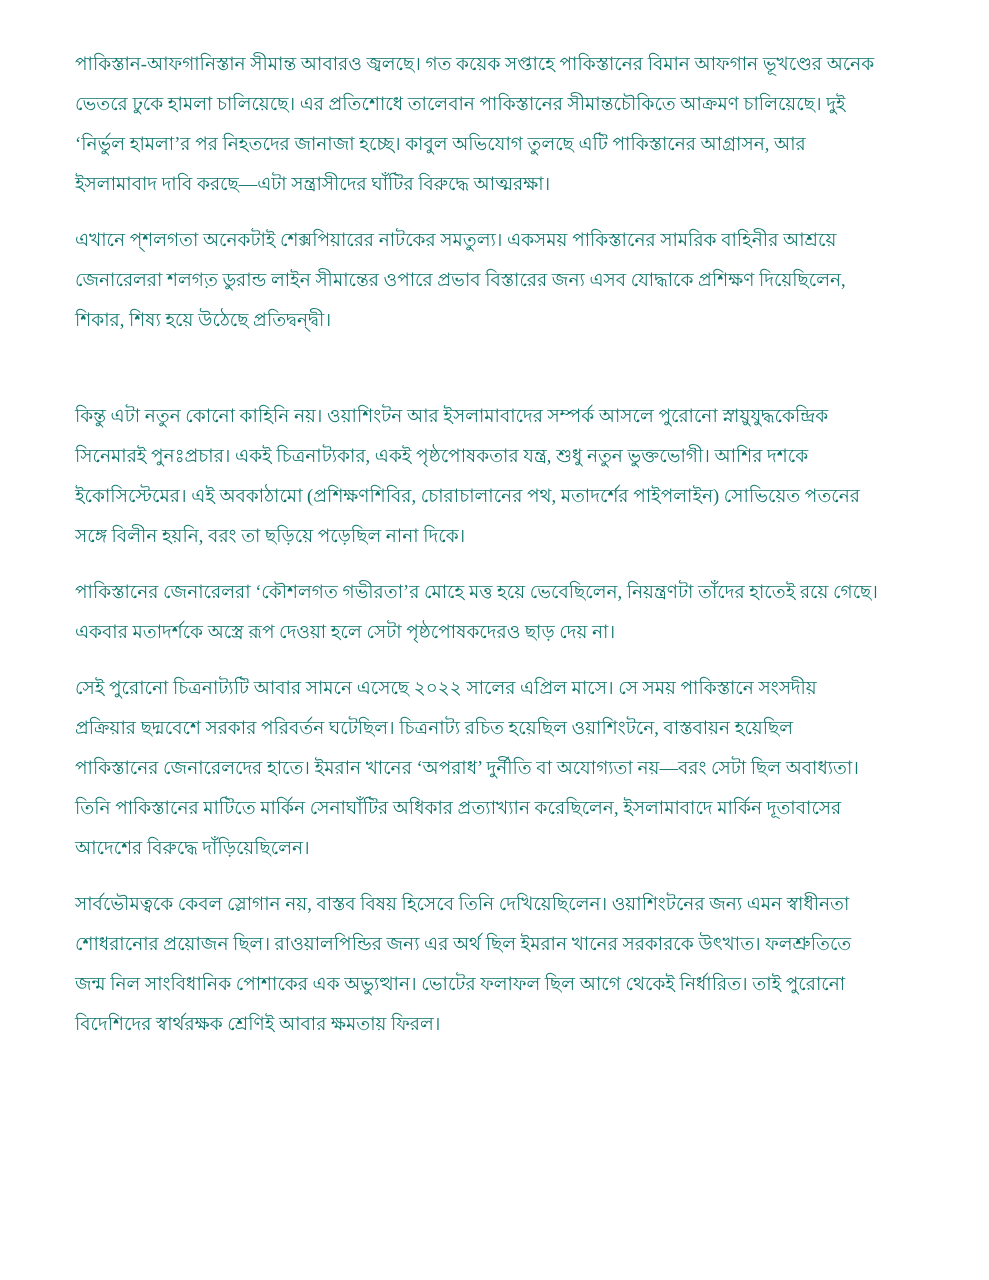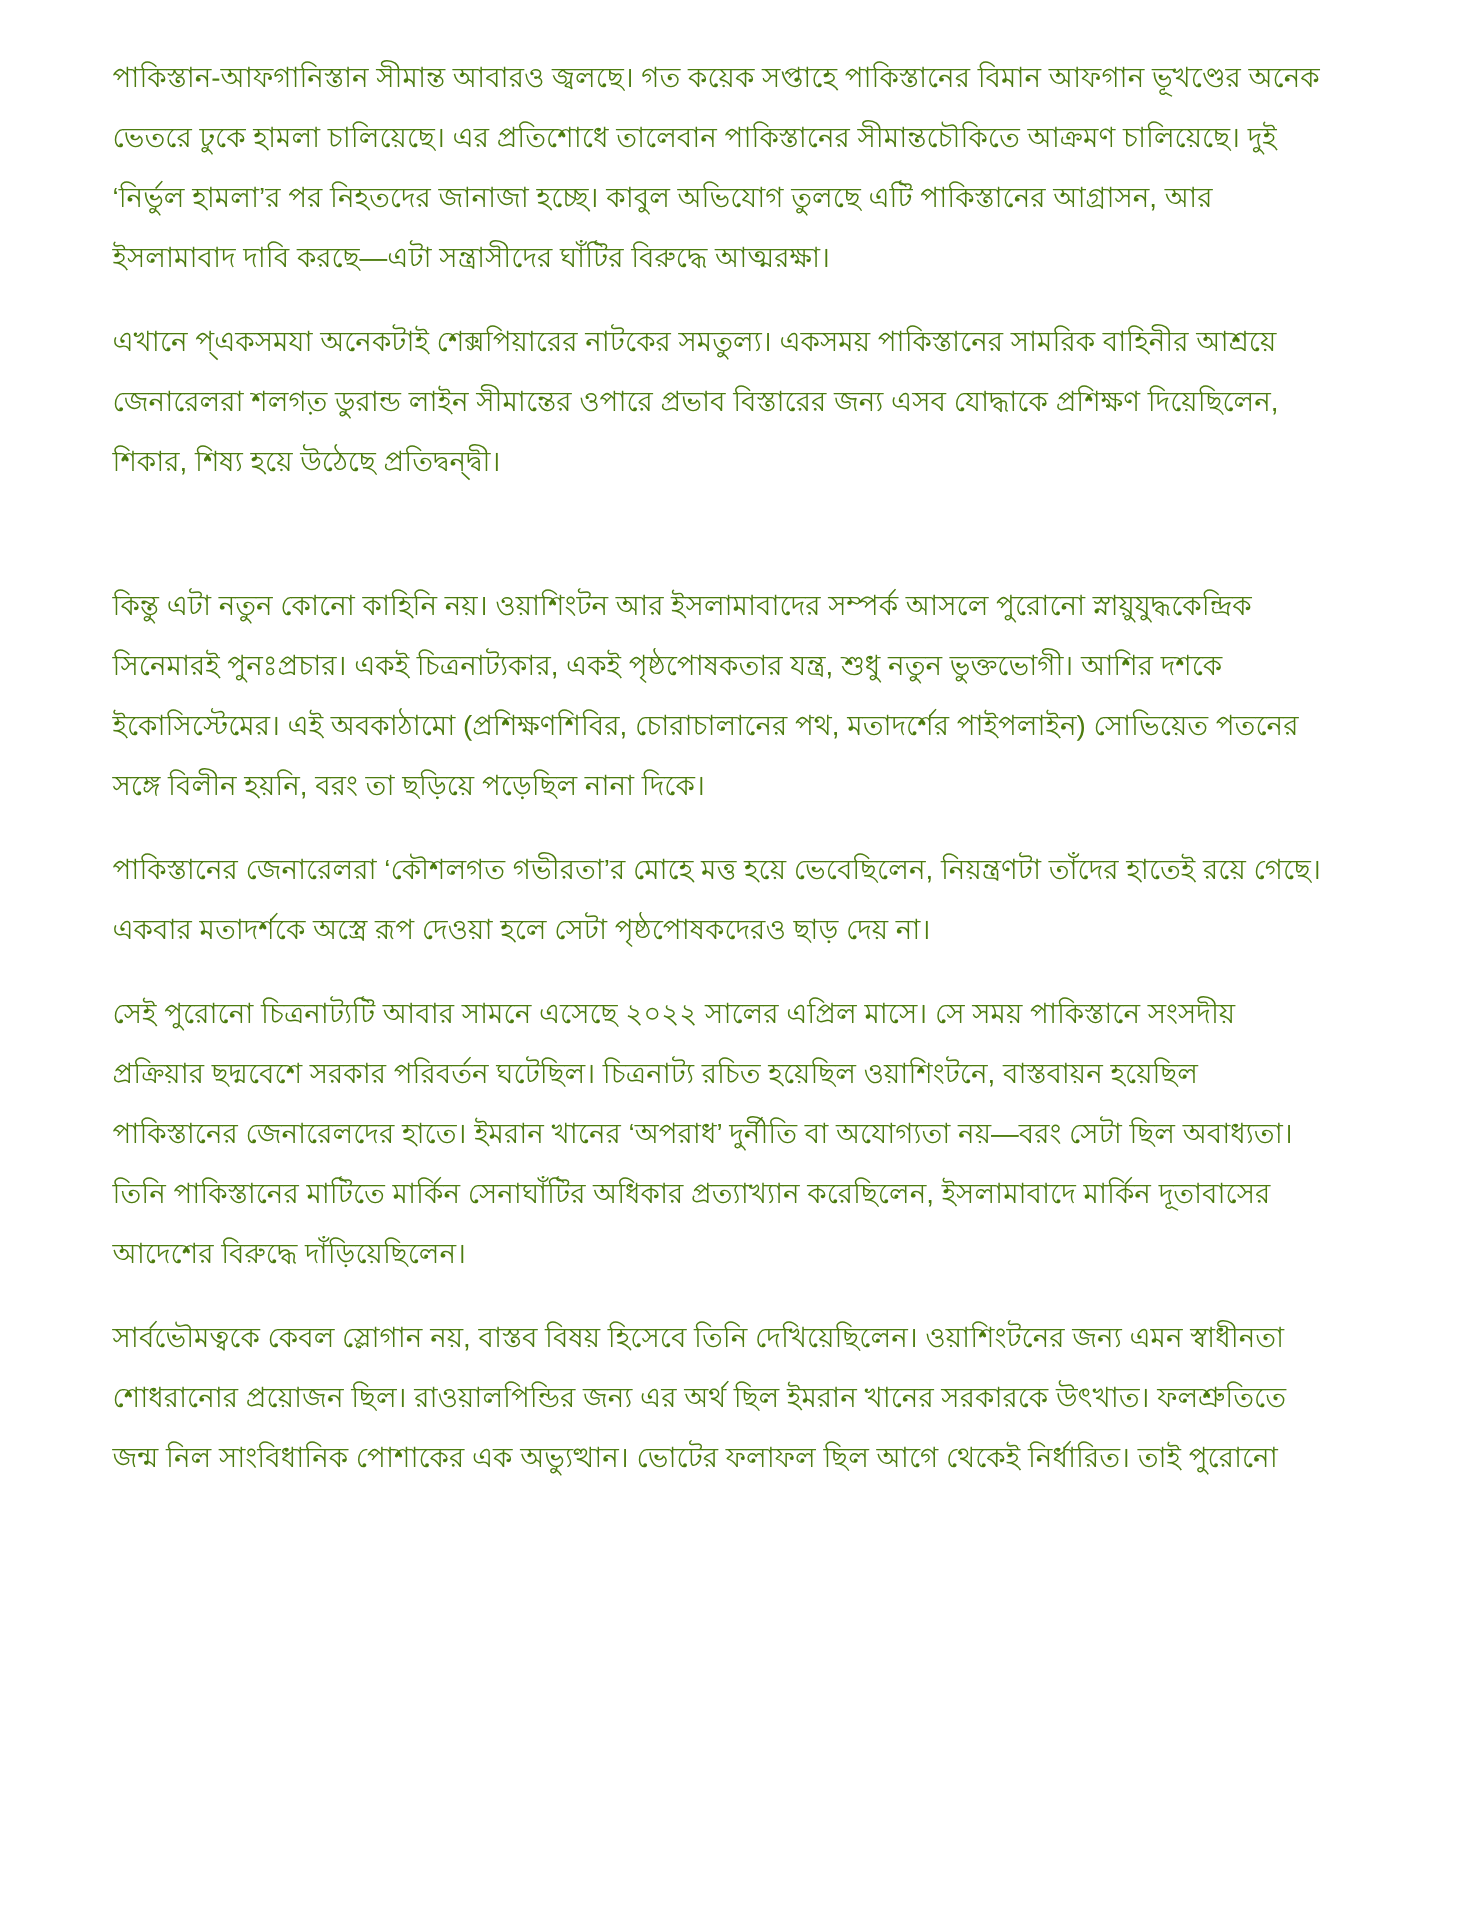--- a/index.html
+++ b/index.html
@@ -1,20 +1,20 @@
 <!DOCTYPE html>
 <html><head>
 <meta charset="utf-8">
 <style>
   html, body { margin: 0; padding: 0; background: #ffffff; }
   body { width: 989px; height: 1280px; position: relative; overflow: hidden; }
   .page {
-    position: absolute; left: 75px; top: 32px; width: 860px;
-    font-family: Liberation Sans, sans-serif;
-    color: #4d7c0f; font-size: 18.5px;
+    position: absolute; left: 75px; top: 44px; width: 860px;
+    font-family: Liberation Serif, serif;
+    color: #0f766e; font-size: 18.5px;
   }
   .para { margin: 0; }
   .line { display: block; height: 40px; line-height: 40px; white-space: nowrap; }
   .p1 { margin-bottom: 16px; }
   .p2 { margin-bottom: 56px; }
   .p3 { margin-bottom: 16px; }
   .p4 { margin-bottom: 16px; }
   .p5 { margin-bottom: 16px; }
 </style>
 </head>
@@ -23,21 +23,21 @@
 <div class="page">
 
   <p class="para p1">
     <span class="line">পাকিস্তান-আফগানিস্তান সীমান্ত আবারও জ্বলছে। গত কয়েক সপ্তাহে পাকিস্তানের বিমান আফগান ভূখণ্ডের অনেক</span>
     <span class="line">ভেতরে ঢুকে হামলা চালিয়েছে। এর প্রতিশোধে তালেবান পাকিস্তানের সীমান্তচৌকিতে আক্রমণ চালিয়েছে। দুই</span>
     <span class="line">‘নির্ভুল হামলা’র পর নিহতদের জানাজা হচ্ছে। কাবুল অভিযোগ তুলছে এটি পাকিস্তানের আগ্রাসন, আর</span>
     <span class="line">ইসলামাবাদ দাবি করছে—এটা সন্ত্রাসীদের ঘাঁটির বিরুদ্ধে আত্মরক্ষা।</span>
   </p>
 
   <p class="para p2">
-    <span class="line">এখানে প্একসমযা অনেকটাই শেক্সপিয়ারের নাটকের সমতুল্য। একসময় পাকিস্তানের সামরিক বাহিনীর আশ্রয়ে</span>
+    <span class="line">এখানে প্শলগতা অনেকটাই শেক্সপিয়ারের নাটকের সমতুল্য। একসময় পাকিস্তানের সামরিক বাহিনীর আশ্রয়ে</span>
     <span class="line">জেনারেলরা শলগত় ডুরান্ড লাইন সীমান্তের ওপারে প্রভাব বিস্তারের জন্য এসব যোদ্ধাকে প্রশিক্ষণ দিয়েছিলেন,</span>
     <span class="line">শিকার, শিষ্য হয়ে উঠেছে প্রতিদ্বন্দ্বী।</span>
   </p>
 
   <p class="para p3">
     <span class="line">কিন্তু এটা নতুন কোনো কাহিনি নয়। ওয়াশিংটন আর ইসলামাবাদের সম্পর্ক আসলে পুরোনো স্নায়ুযুদ্ধকেন্দ্রিক</span>
     <span class="line">সিনেমারই পুনঃপ্রচার। একই চিত্রনাট্যকার, একই পৃষ্ঠপোষকতার যন্ত্র, শুধু নতুন ভুক্তভোগী। আশির দশকে</span>
     <span class="line">ইকোসিস্টেমের। এই অবকাঠামো (প্রশিক্ষণশিবির, চোরাচালানের পথ, মতাদর্শের পাইপলাইন) সোভিয়েত পতনের</span>
     <span class="line">সঙ্গে বিলীন হয়নি, বরং তা ছড়িয়ে পড়েছিল নানা দিকে।</span>
   </p>
@@ -52,15 +52,16 @@
     <span class="line">প্রক্রিয়ার ছদ্মবেশে সরকার পরিবর্তন ঘটেছিল। চিত্রনাট্য রচিত হয়েছিল ওয়াশিংটনে, বাস্তবায়ন হয়েছিল</span>
     <span class="line">পাকিস্তানের জেনারেলদের হাতে। ইমরান খানের ‘অপরাধ’ দুর্নীতি বা অযোগ্যতা নয়—বরং সেটা ছিল অবাধ্যতা।</span>
     <span class="line">তিনি পাকিস্তানের মাটিতে মার্কিন সেনাঘাঁটির অধিকার প্রত্যাখ্যান করেছিলেন, ইসলামাবাদে মার্কিন দূতাবাসের</span>
     <span class="line">আদেশের বিরুদ্ধে দাঁড়িয়েছিলেন।</span>
   </p>
 
   <p class="para p6">
     <span class="line">সার্বভৌমত্বকে কেবল স্লোগান নয়, বাস্তব বিষয় হিসেবে তিনি দেখিয়েছিলেন। ওয়াশিংটনের জন্য এমন স্বাধীনতা</span>
     <span class="line">শোধরানোর প্রয়োজন ছিল। রাওয়ালপিন্ডির জন্য এর অর্থ ছিল ইমরান খানের সরকারকে উৎখাত। ফলশ্রুতিতে</span>
     <span class="line">জন্ম নিল সাংবিধানিক পোশাকের এক অভ্যুত্থান। ভোটের ফলাফল ছিল আগে থেকেই নির্ধারিত। তাই পুরোনো</span>
+    <span class="line">বিদেশিদের স্বার্থরক্ষক শ্রেণিই আবার ক্ষমতায় ফিরল।</span>
   </p>
 
 </div>
 
 </body></html>

